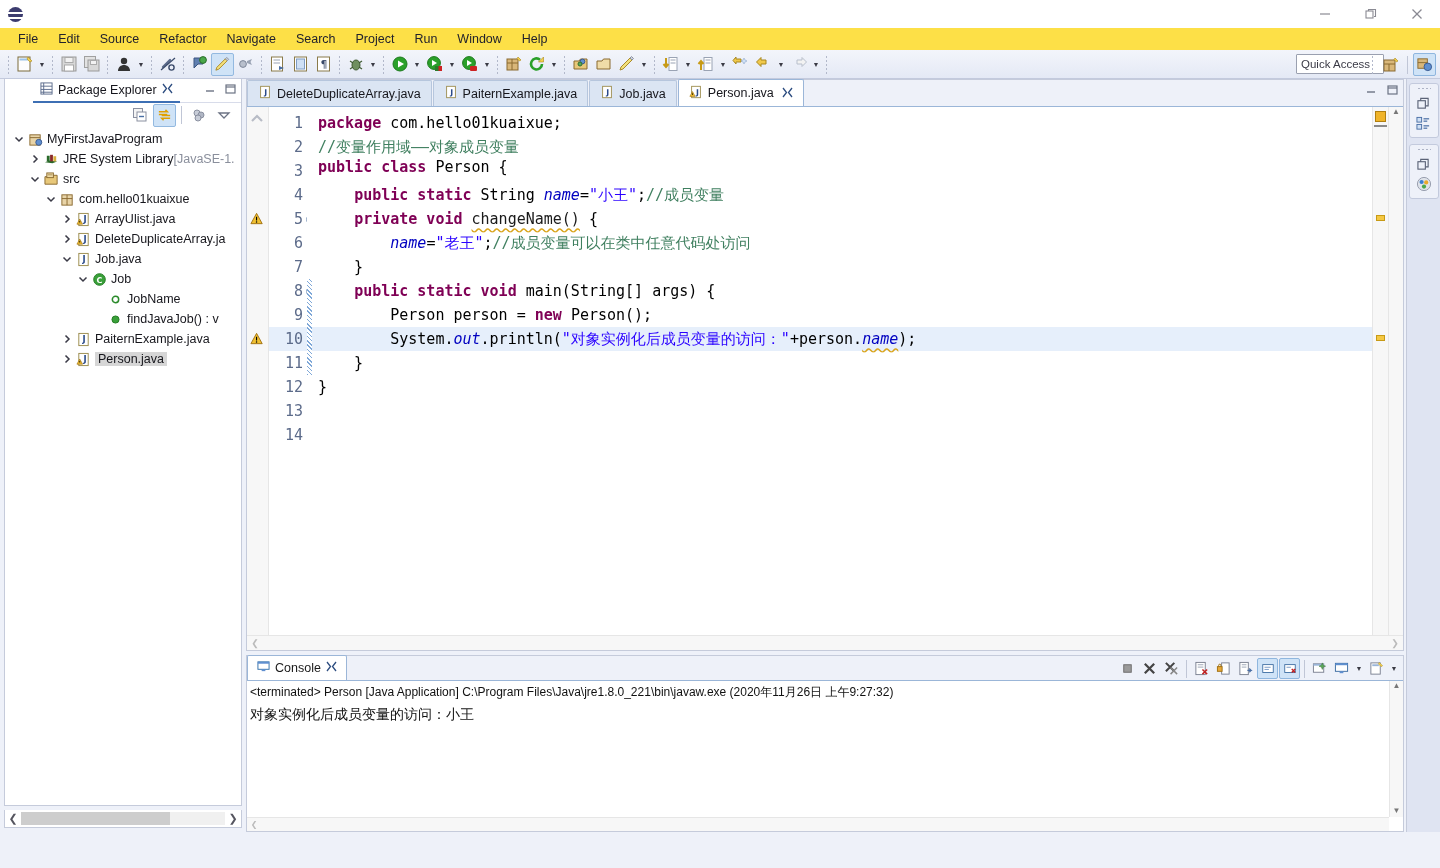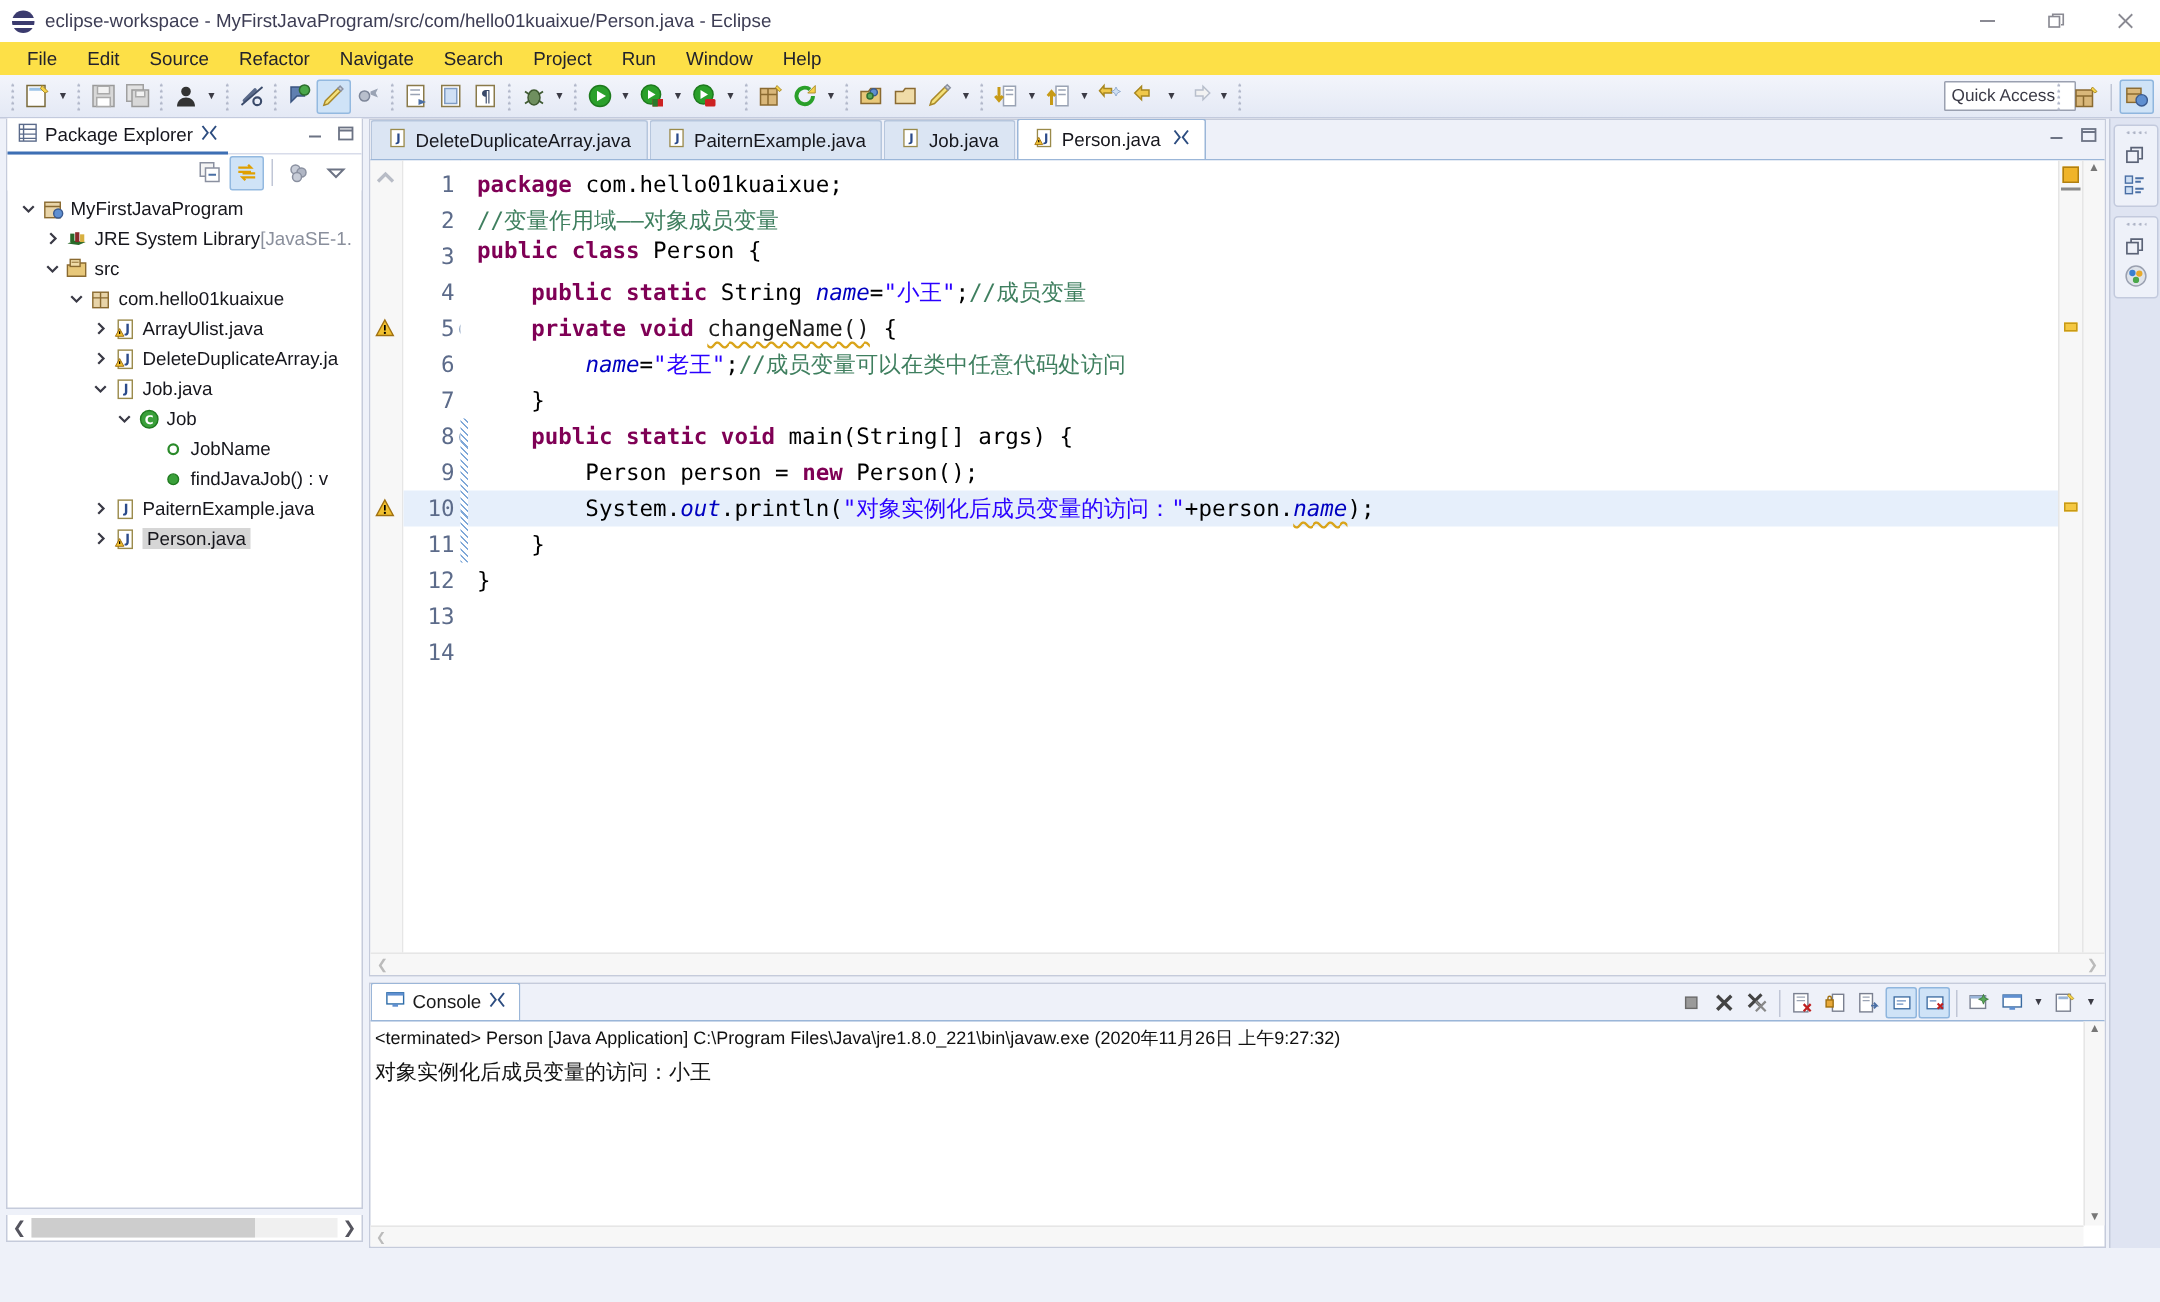--- a/index.html
+++ b/index.html
@@ -48,21 +48,21 @@
   .persp .tbtn.sel2 { background:#cfe3f7; border:1px solid #8fb6de; border-radius:2px; }
   .vsep { width:1px; height:18px; background:#c0c6d6; margin:0 3px; }
 
   
   .body { position:absolute; left:0; top:79px; right:0; bottom:36px; }
 
   
   .pexp { position:absolute; left:4px; top:0; width:238px; bottom:26px;
     background:#fff; border:1px solid #c5cbdb; border-top:none; }
   .pexp-tabrow { height:24px; background:#ffffff; display:flex; align-items:center;
-    position:relative; border-bottom:1px solid #d8dcea; }
+    position:relative; border-bottom:1px solid #d8dcea;margin-left:28px; }
   .pexp-tab { display:flex; align-items:center; gap:5px; padding:0 7px; height:24px;
     border-bottom:2px solid #3d6fb4; font-size:12.5px; color:#15151c; }
   .pexp-viewbtns { position:absolute; right:4px; top:3px; display:flex; gap:6px; color:#777e8f; }
   .pexp-toolrow { height:24px; display:flex; align-items:center; justify-content:flex-end;
     gap:2px; padding-right:6px; background:#fff; }
   .tree { position:absolute; left:0; right:0; top:48px; bottom:0; overflow:hidden; padding-top:2px; }
   .trow { height:20px; display:flex; align-items:center; font-size:12.5px; color:#16161c;
     white-space:nowrap; }
   .tw { width:16px; display:flex; align-items:center; justify-content:center; flex:none;
     color:#4a4a55; }
@@ -166,21 +166,20 @@
   .rss::before { content:""; position:absolute; left:2.5px; bottom:2.5px; width:3px; height:3px;
     background:#fff; border-radius:50%; }
 </style>
 </head>
 <body>
 
 <div class="app">
 
   <div class="titlebar">
     <div class="tb-logo"></div>
-    <div class="tb-title">eclipse-workspace - MyFirstJavaProgram/src/com/hello01kuaixue/Person.java - Eclipse</div>
     <div class="winbtns">
       <div class="winbtn">
         <svg width="12" height="12" viewBox="0 0 12 12">
             <line x1="1" y1="6" x2="11" y2="6" stroke="#8a8a93" stroke-width="1.2"></line>
           </svg>
       </div>
       <div class="winbtn">
         <svg width="12" height="12" viewBox="0 0 12 12">
             <rect x="1" y="3" width="7" height="7" fill="none" stroke="#8a8a93" stroke-width="1.1"></rect>
             <path d="M3.5 3V1.5h7V8.5H9" fill="none" stroke="#8a8a93" stroke-width="1.1"></path>

